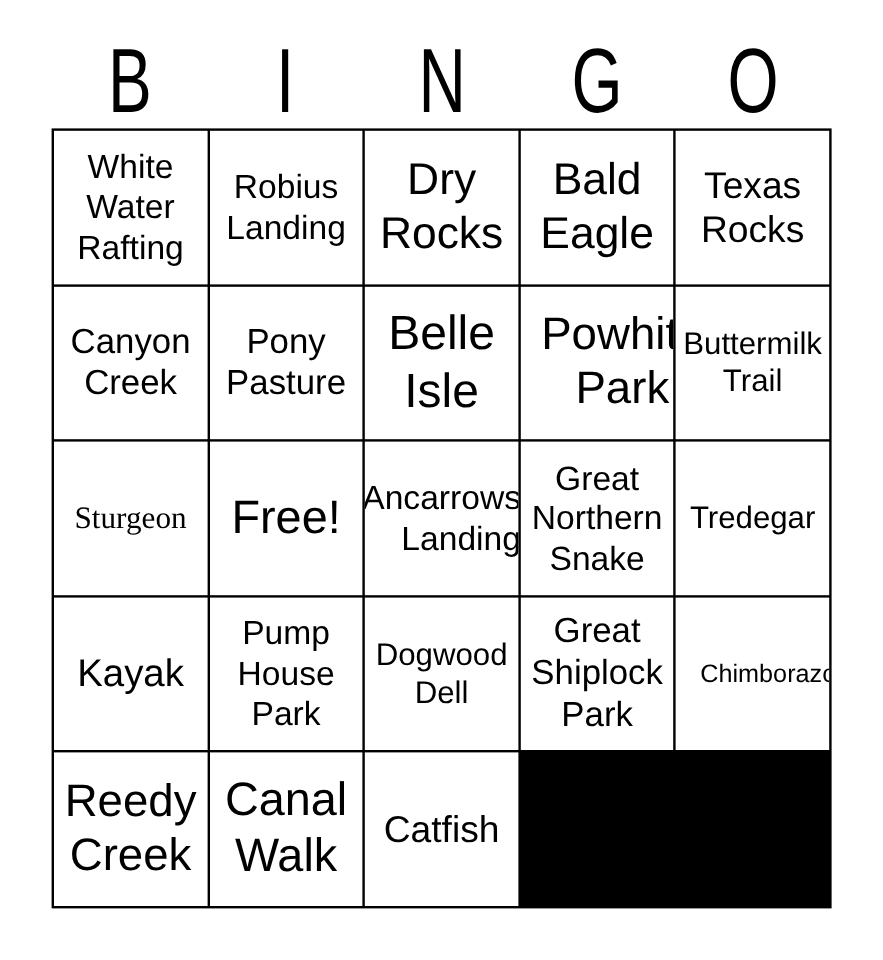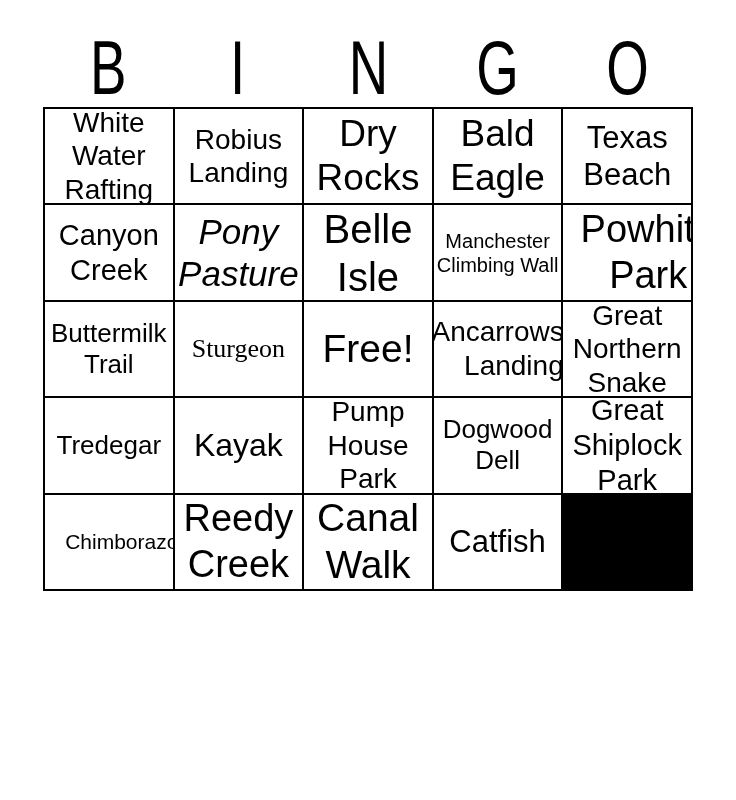--- a/index.html
+++ b/index.html
@@ -37,21 +37,21 @@
   .bingo-letter span {
     display: inline-block;
     transform: scaleX(0.72);
     transform-origin: center;
   }
   .bingo-grid {
     position: absolute;
     left: 43px;
     top: 107px;
     width: 650px;
-    height: 484px;
+    height: 650px;
     box-sizing: border-box;
     background: #000000;
     padding: 2px;
     display: grid;
     grid-template-columns: repeat(5, 1fr);
     grid-template-rows: repeat(5, 1fr);
     gap: 2px;
   }
   .bingo-cell {
     background: #ffffff;
@@ -87,25 +87,24 @@
       </div>
       <div class="bingo-letter">
         <span>O</span>
       </div>
     </div>
   <div class="bingo-grid" id="bingo-grid">
       <div class="bingo-cell" style="font-size: 28px;">White Water Rafting</div>
       <div class="bingo-cell" style="font-size: 28px;">Robius Landing</div>
       <div class="bingo-cell" style="font-size: 37px;">Dry Rocks</div>
       <div class="bingo-cell" style="font-size: 37px;">Bald Eagle</div>
-      <div class="bingo-cell" style="font-size: 31px;">Texas Beach</div>
+      <div class="bingo-cell" style="font-size: 31px;">Texas Rocks</div>
       <div class="bingo-cell" style="font-size: 29px;">Canyon Creek</div>
-      <div class="bingo-cell" style="font-size: 35px; font-style: italic;">Pony Pasture</div>
+      <div class="bingo-cell" style="font-size: 29px;">Pony Pasture</div>
       <div class="bingo-cell" style="font-size: 40px;">Belle Isle</div>
-      <div class="bingo-cell" style="font-size: 20px;">Manchester Climbing Wall</div>
       <div class="bingo-cell" style="font-size: 38px; padding-left: 44px;">Powhite Park</div>
       <div class="bingo-cell" style="font-size: 26px;">Buttermilk Trail</div>
       <div class="bingo-cell" style="font-size: 26px; font-family: Liberation Serif, serif;">Sturgeon</div>
       <div class="bingo-cell" style="font-size: 39px;">Free!</div>
       <div class="bingo-cell" style="font-size: 28px; text-align: right;">Ancarrows Landing</div>
       <div class="bingo-cell" style="font-size: 28px;">Great Northern Snake</div>
       <div class="bingo-cell" style="font-size: 26px;">Tredegar</div>
       <div class="bingo-cell" style="font-size: 32px;">Kayak</div>
       <div class="bingo-cell" style="font-size: 28px;">Pump House Park</div>
       <div class="bingo-cell" style="font-size: 26px;">Dogwood Dell</div>

